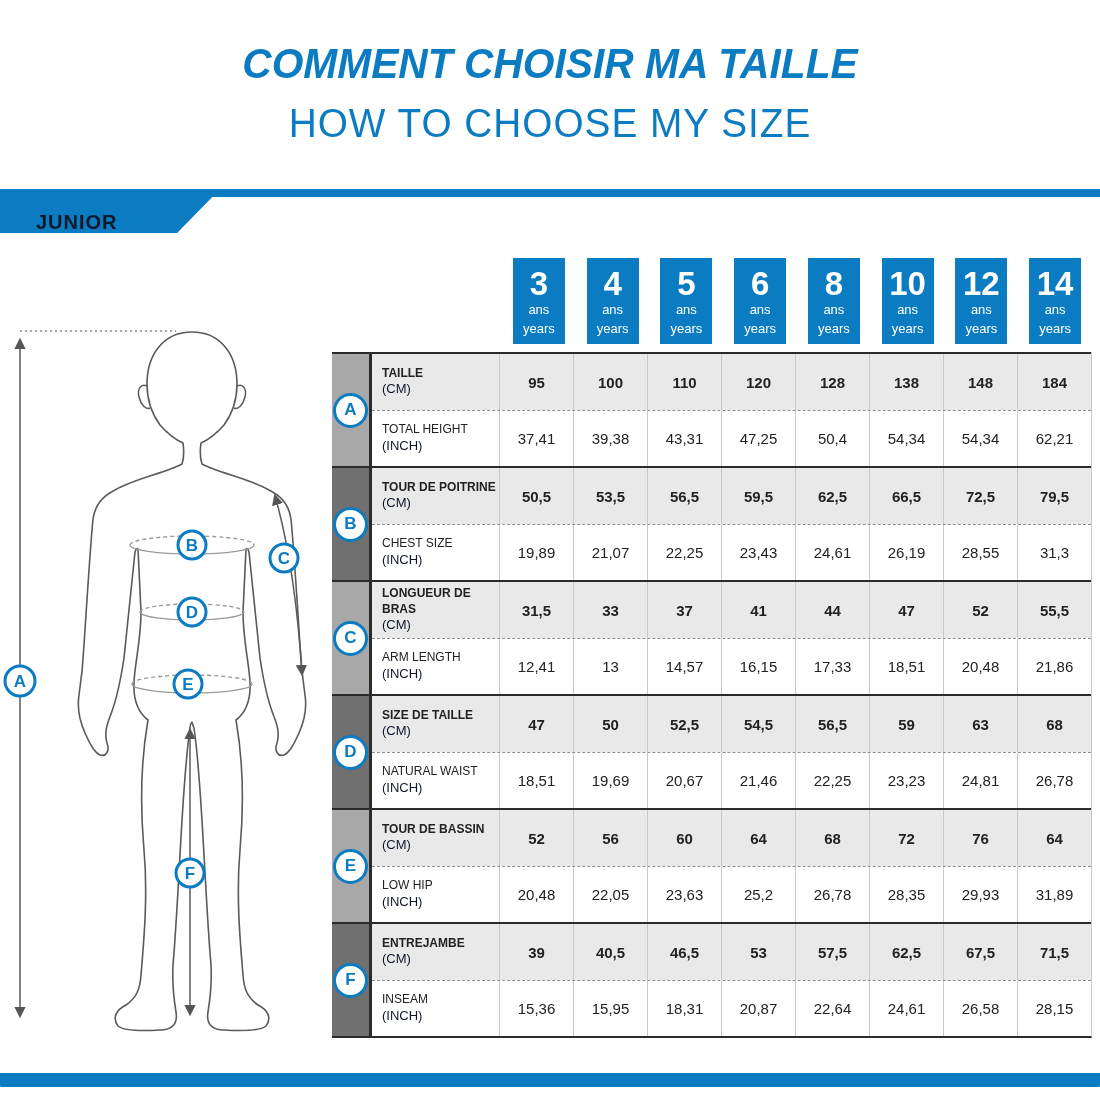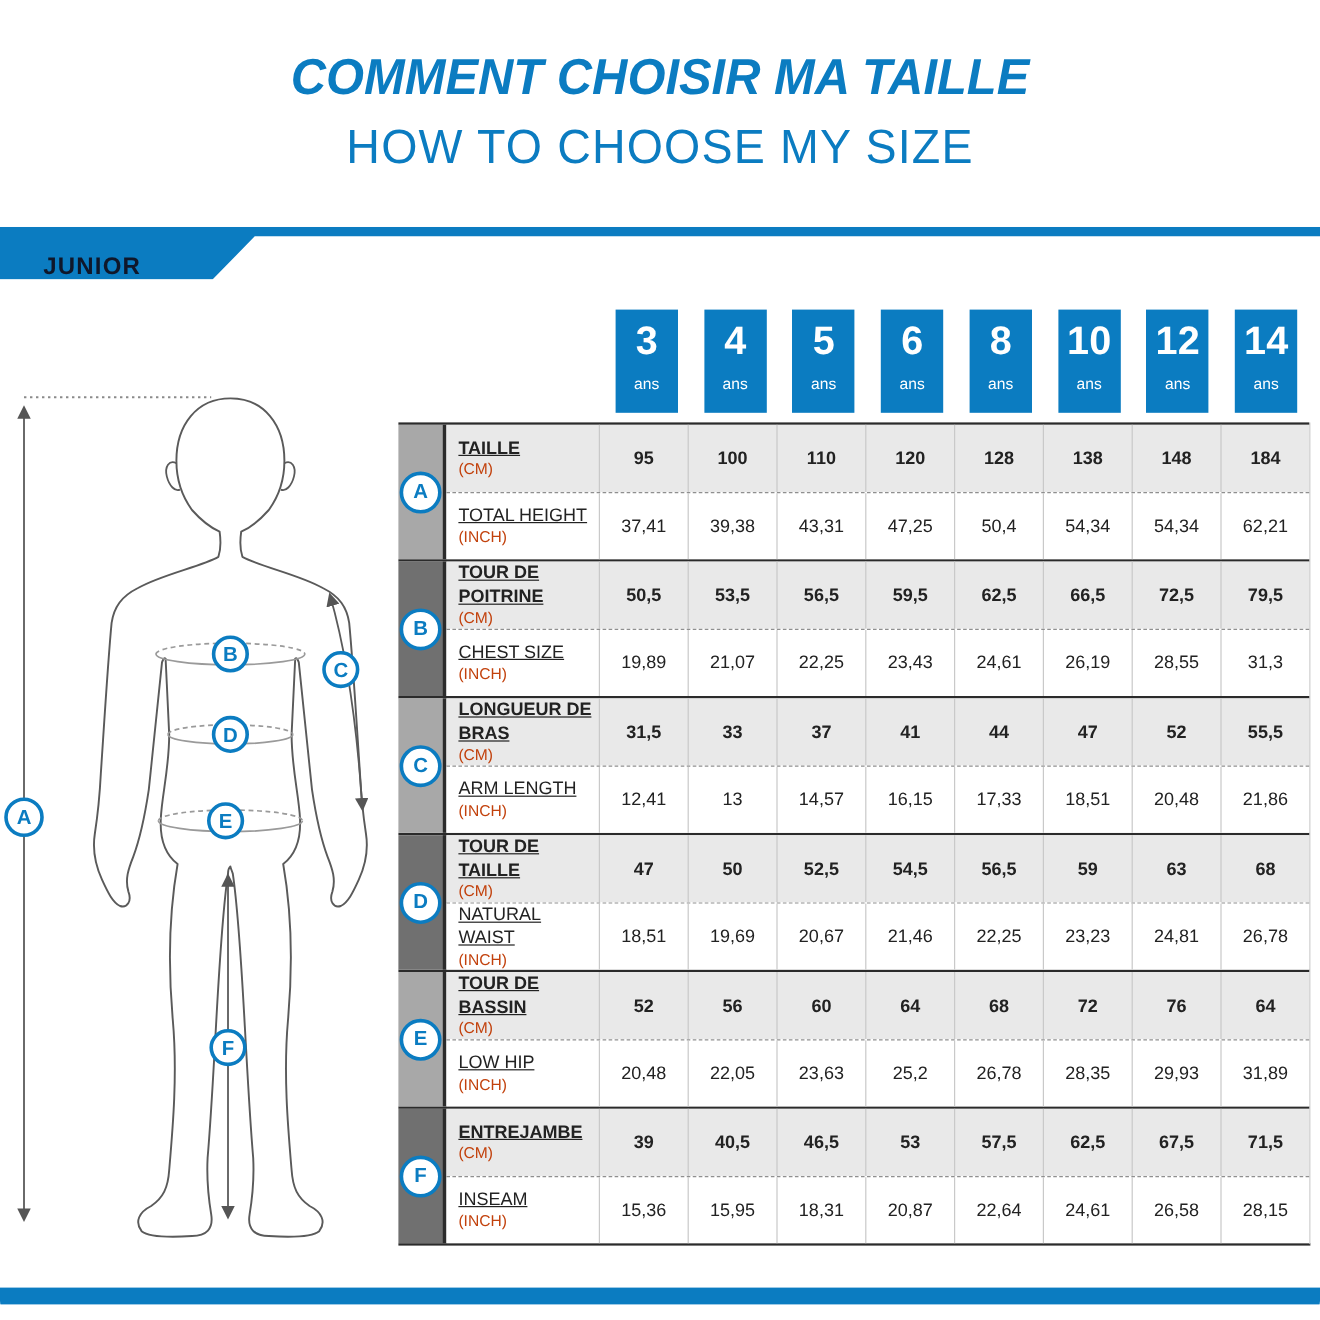--- a/index.html
+++ b/index.html
@@ -47,21 +47,21 @@
   .size-header{
     position:absolute;left:502px;top:258px;width:590px;height:86px;
     display:grid;grid-template-columns:repeat(8,1fr);
   }
   .size-cell{display:flex;justify-content:center;}
   .size-box{
     width:52px;height:86px;background:var(--blue);color:#fff;text-align:center;
     display:flex;flex-direction:column;align-items:center;padding-top:9px;box-sizing:border-box;
   }
   .size-num{font-size:33px;font-weight:bold;line-height:1;}
-  .size-sub{font-size:13px;line-height:1.3;margin-top:12px;}
+  .size-sub{font-size:13px;line-height:1.3;margin-top:2px;}
   .size-table{
     position:absolute;left:332px;top:352px;width:760px;
     border-bottom:2px solid var(--dark);border-right:1px solid var(--grid);box-sizing:border-box;
   }
   .group{display:flex;height:114px;box-sizing:border-box;border-top:2px solid var(--dark);}
   .letter-cell{
     flex:0 0 40px;width:40px;border-right:3px solid var(--dark);box-sizing:border-box;
     display:flex;align-items:center;justify-content:center;
   }
   .letter-cell.light{background:var(--letter-light);}
@@ -72,23 +72,23 @@
     color:var(--blue);font-weight:bold;font-size:17px;
   }
   .rows{flex:1;display:flex;flex-direction:column;}
   .row{display:flex;height:56px;box-sizing:border-box;}
   .row-cm{background:var(--cm-bg);}
   .row-inch{background:#fff;border-top:1px dashed #8f8f8f;}
   .label-cell{
     flex:0 0 127px;width:127px;box-sizing:border-box;padding-left:10px;
     display:flex;flex-direction:column;justify-content:center;
   }
-  .label-main{font-size:15px;color:#222;line-height:1.3;text-decoration:underline;}
+  .label-main{font-size:12px;color:#222;line-height:1.3;}
   .row-cm .label-main{font-weight:bold;}
-  .label-unit{font-size:13px;color:#c2410c;line-height:1.3;}
+  .label-unit{font-size:13px;color:#0f172a;line-height:1.3;}
   .value-cell{
     flex:1;display:flex;align-items:center;justify-content:center;
     font-size:15px;color:#222;border-left:1px solid var(--grid);box-sizing:border-box;
   }
   .row-cm .value-cell{font-weight:bold;}
   .bottom-bar{position:absolute;left:0;top:1073px;width:1100px;height:14px;background:var(--blue);}
 </style>
 </head>
 <body>
 
@@ -373,21 +373,21 @@
       </div>
       <div class="group">
         <div class="letter-cell dark">
           <div class="letter-circle">
             <span>D</span>
           </div>
         </div>
         <div class="rows">
           <div class="row row-cm">
             <div class="label-cell">
-              <div class="label-main">TOUR DE TAILLE</div>
+              <div class="label-main">SIZE DE TAILLE</div>
               <div class="label-unit">(CM)</div>
             </div>
             <div class="value-cell">47</div>
             <div class="value-cell">50</div>
             <div class="value-cell">52,5</div>
             <div class="value-cell">54,5</div>
             <div class="value-cell">56,5</div>
             <div class="value-cell">59</div>
             <div class="value-cell">63</div>
             <div class="value-cell">68</div>

